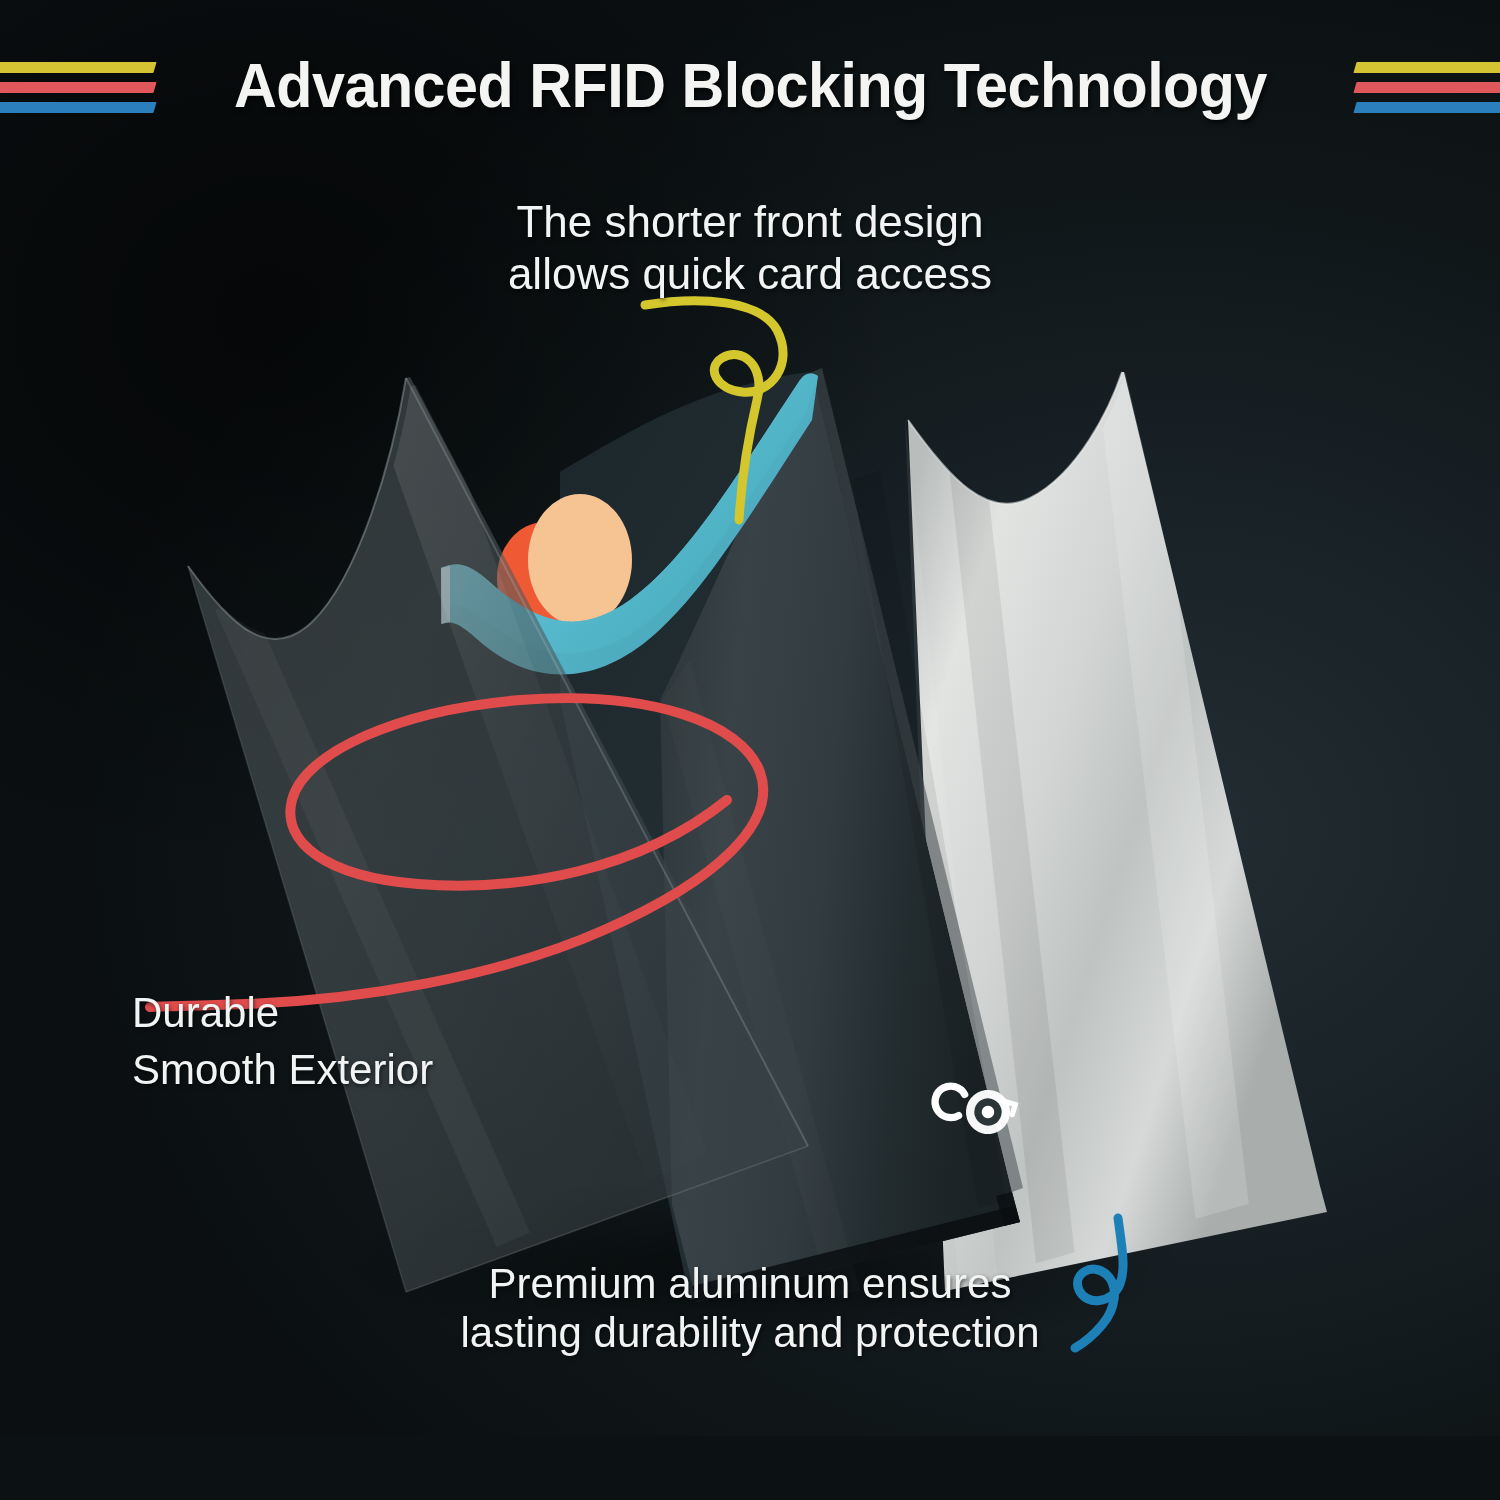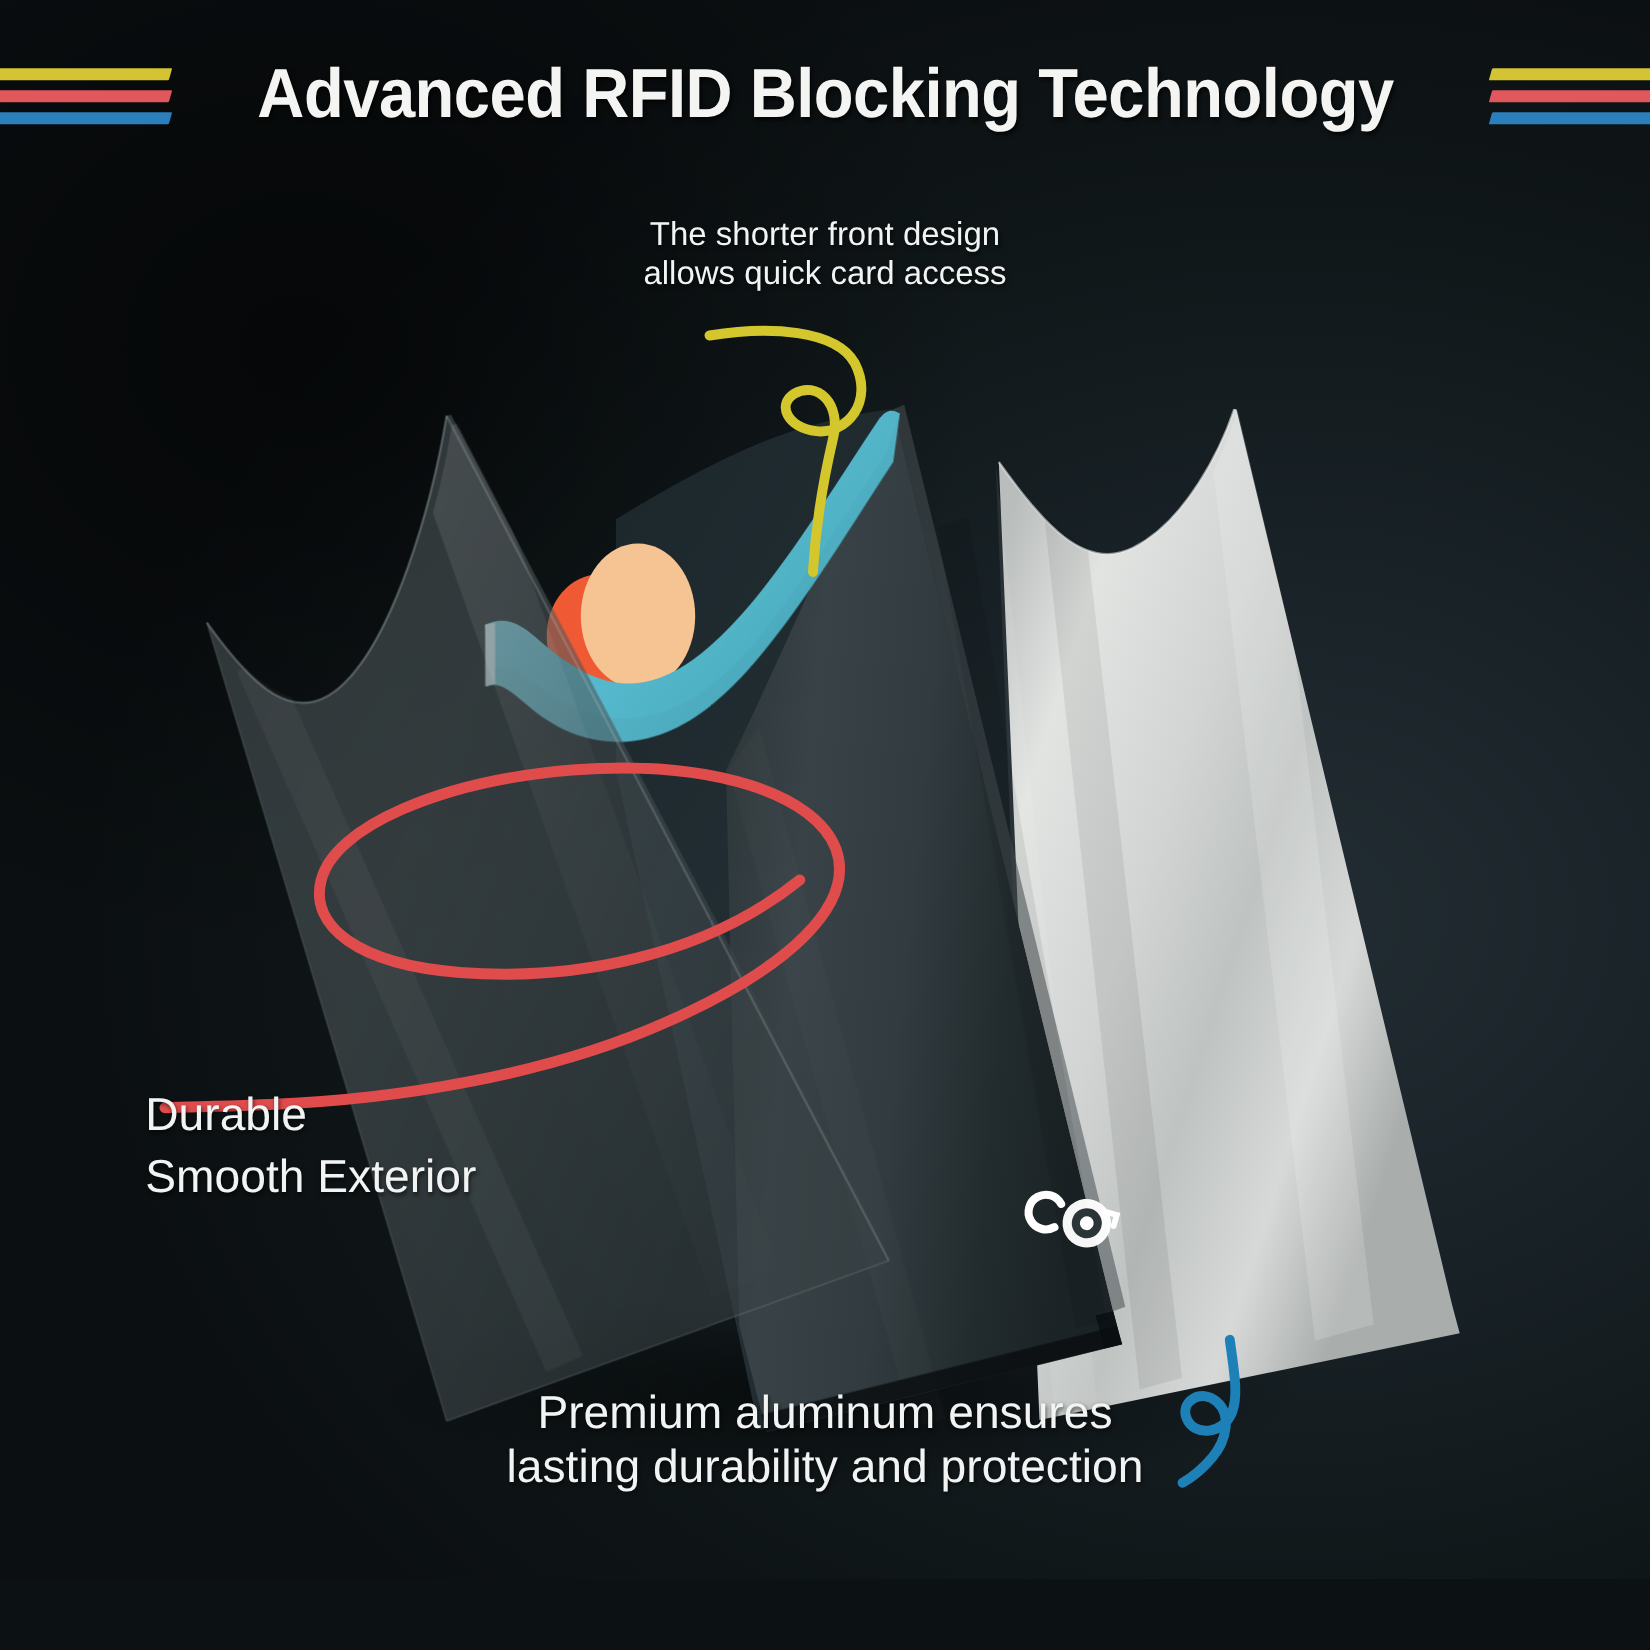--- a/index.html
+++ b/index.html
@@ -74,21 +74,21 @@
     position: absolute;
     color: #f2f4f4;
     text-align: center;
     line-height: 1.18;
     text-shadow: 1px 2px 4px rgba(0,0,0,0.6);
     z-index: 35;
     white-space: pre-line;
   }
   .callout-top {
     top: 196px; left: 0; right: 0;
-    font-size: 30px;
+    font-size: 44px;
   }
   .callout-left {
     left: 132px; top: 985px;
     font-size: 42px;
     text-align: left;
     line-height: 1.35;
   }
   .callout-bottom {
     bottom: 78px; left: 0; right: 0;
     font-size: 42px;

